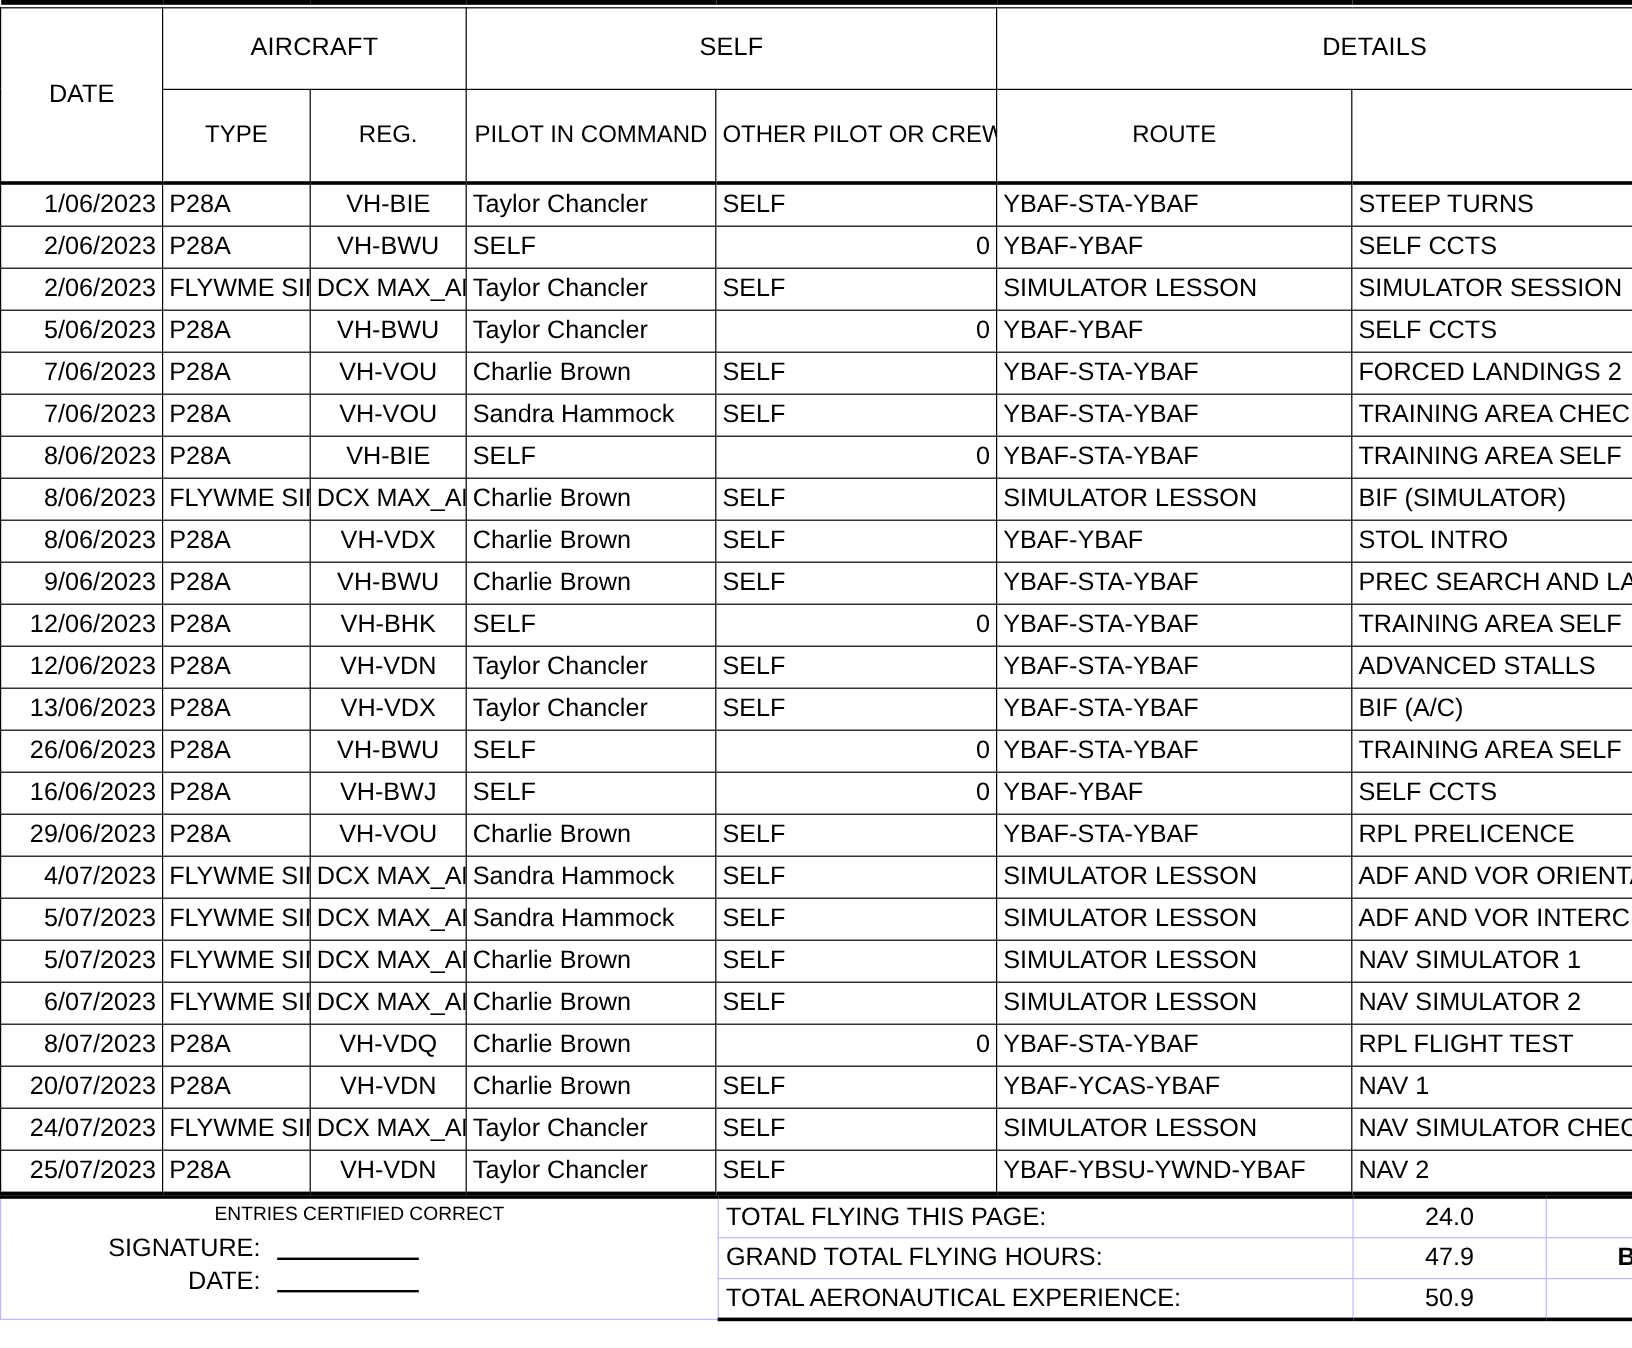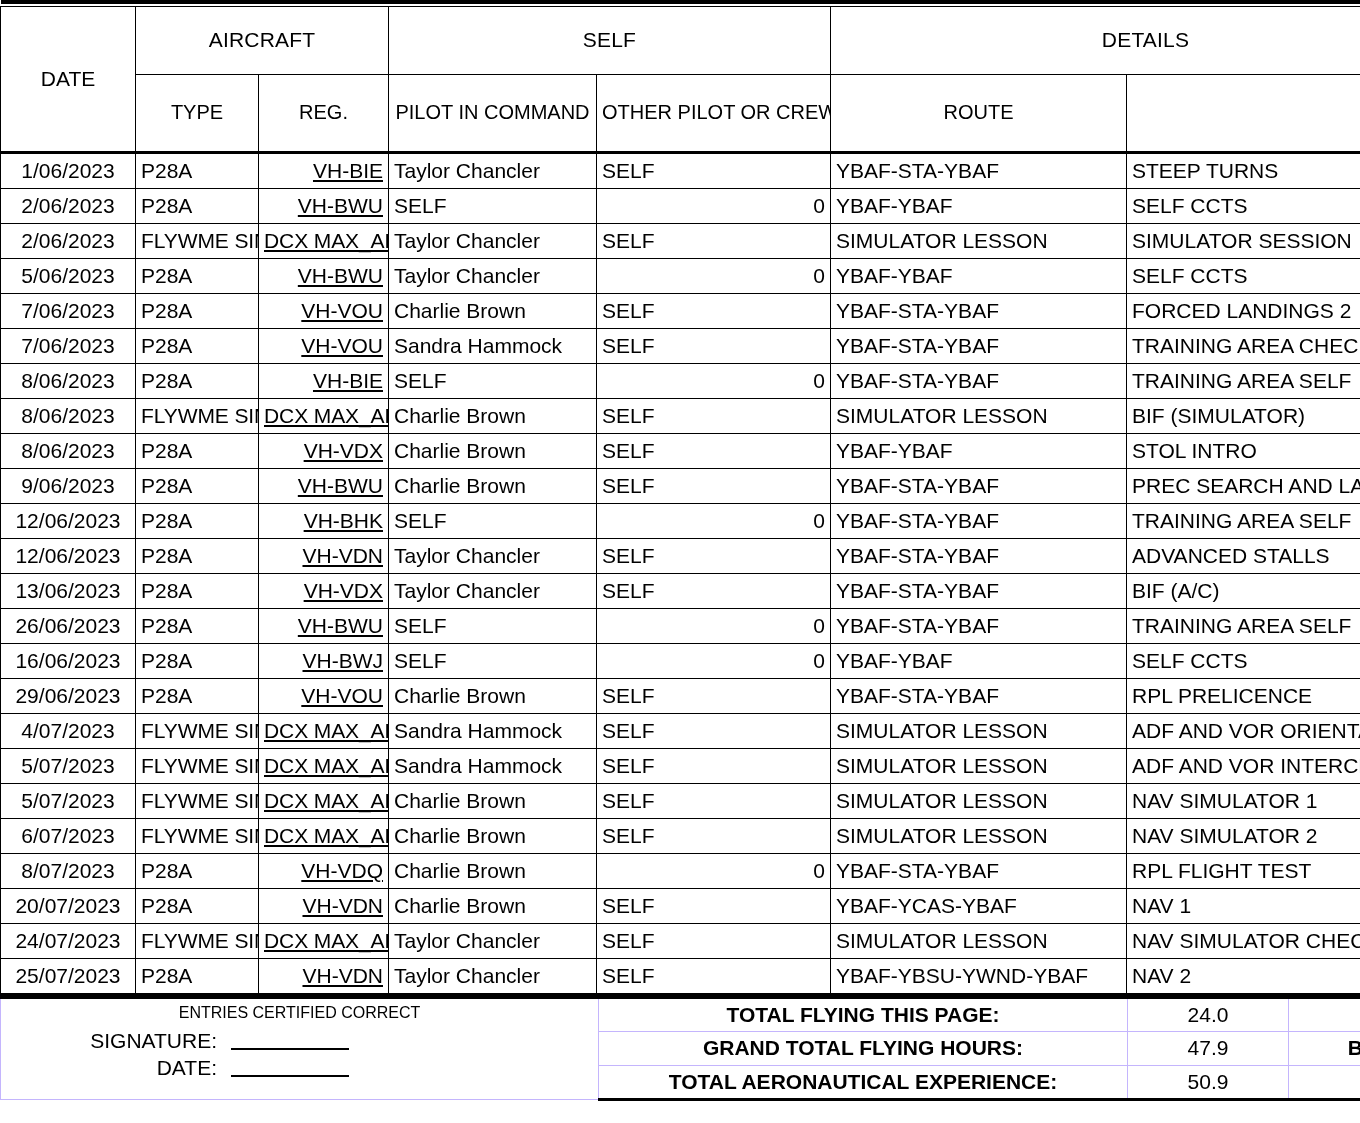--- a/index.html
+++ b/index.html
@@ -76,23 +76,23 @@
   th.sub.details-sub { text-align: right; padding-right: 6px; }
   th.sub.bottom-rule,
   th.group.bottom-rule { border-bottom: 3px solid #000000 !important; }
 
   
   tr.entry td {
     height: 35px;
     font-size: 21px;
     line-height: 34px;
   }
-  td.c-date   { text-align: center;  padding-right: 4px; }
+  td.c-date   { text-align: right;  padding-right: 4px; }
   td.c-type   { text-align: left; }
-  td.c-reg    { text-align: right; text-decoration: underline; }
+  td.c-reg    { text-align: center; }
   td.c-pic    { text-align: left; }
   td.c-other  { text-align: left; }
   td.c-other.num { text-align: right; padding-right: 5px; }
   td.c-route  { text-align: left; }
   td.c-details{ text-align: left; }
 
   
   td.small {
     font-size: 12.5px;
     letter-spacing: -0.1px;
@@ -144,22 +144,22 @@
     padding-right: 14px;
     box-sizing: border-box;
   }
   .cert-rule {
     width: 118px;
     border-bottom: 2px solid #000000;
     height: 17px;
   }
 
   td.total-label {
-    text-align: center;
-    font-weight: bold;
+    text-align: left;
+    font-weight: normal;
     padding-right: 10px;
   }
   td.total-value {
     text-align: center;
   }
   td.total-label2 {
     text-align: right;
     font-weight: bold;
     padding-right: 8px;
   }

